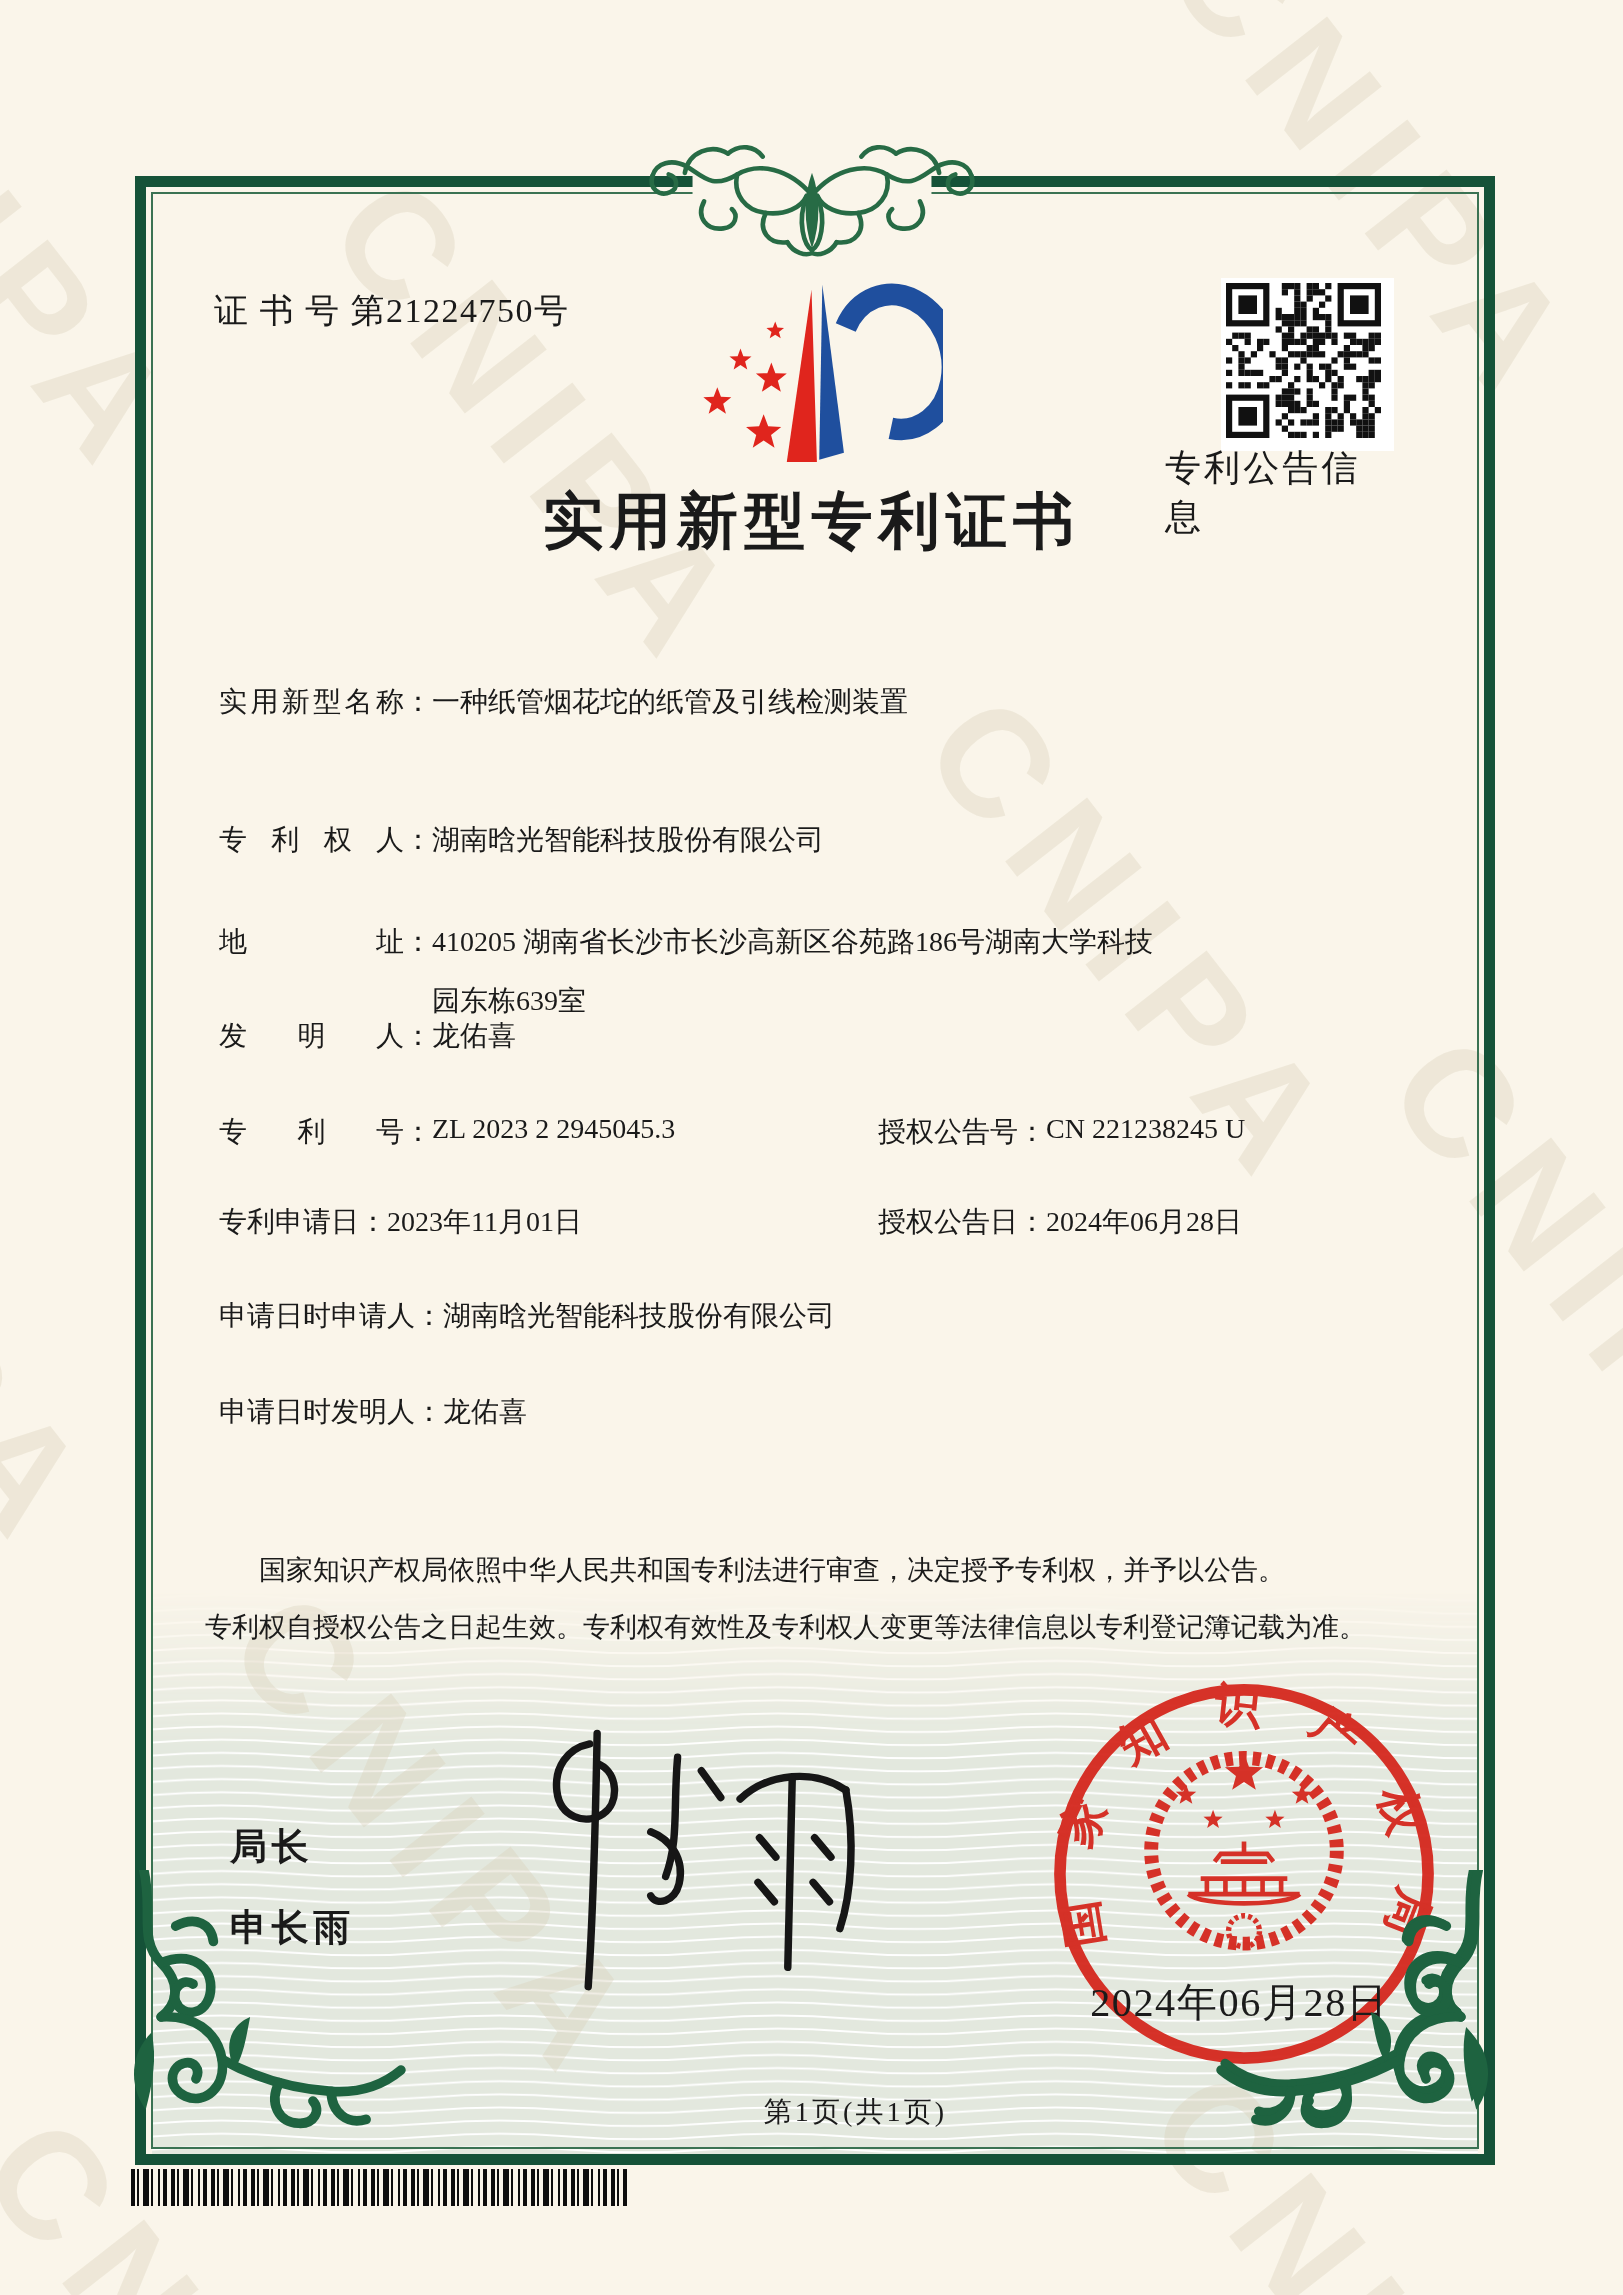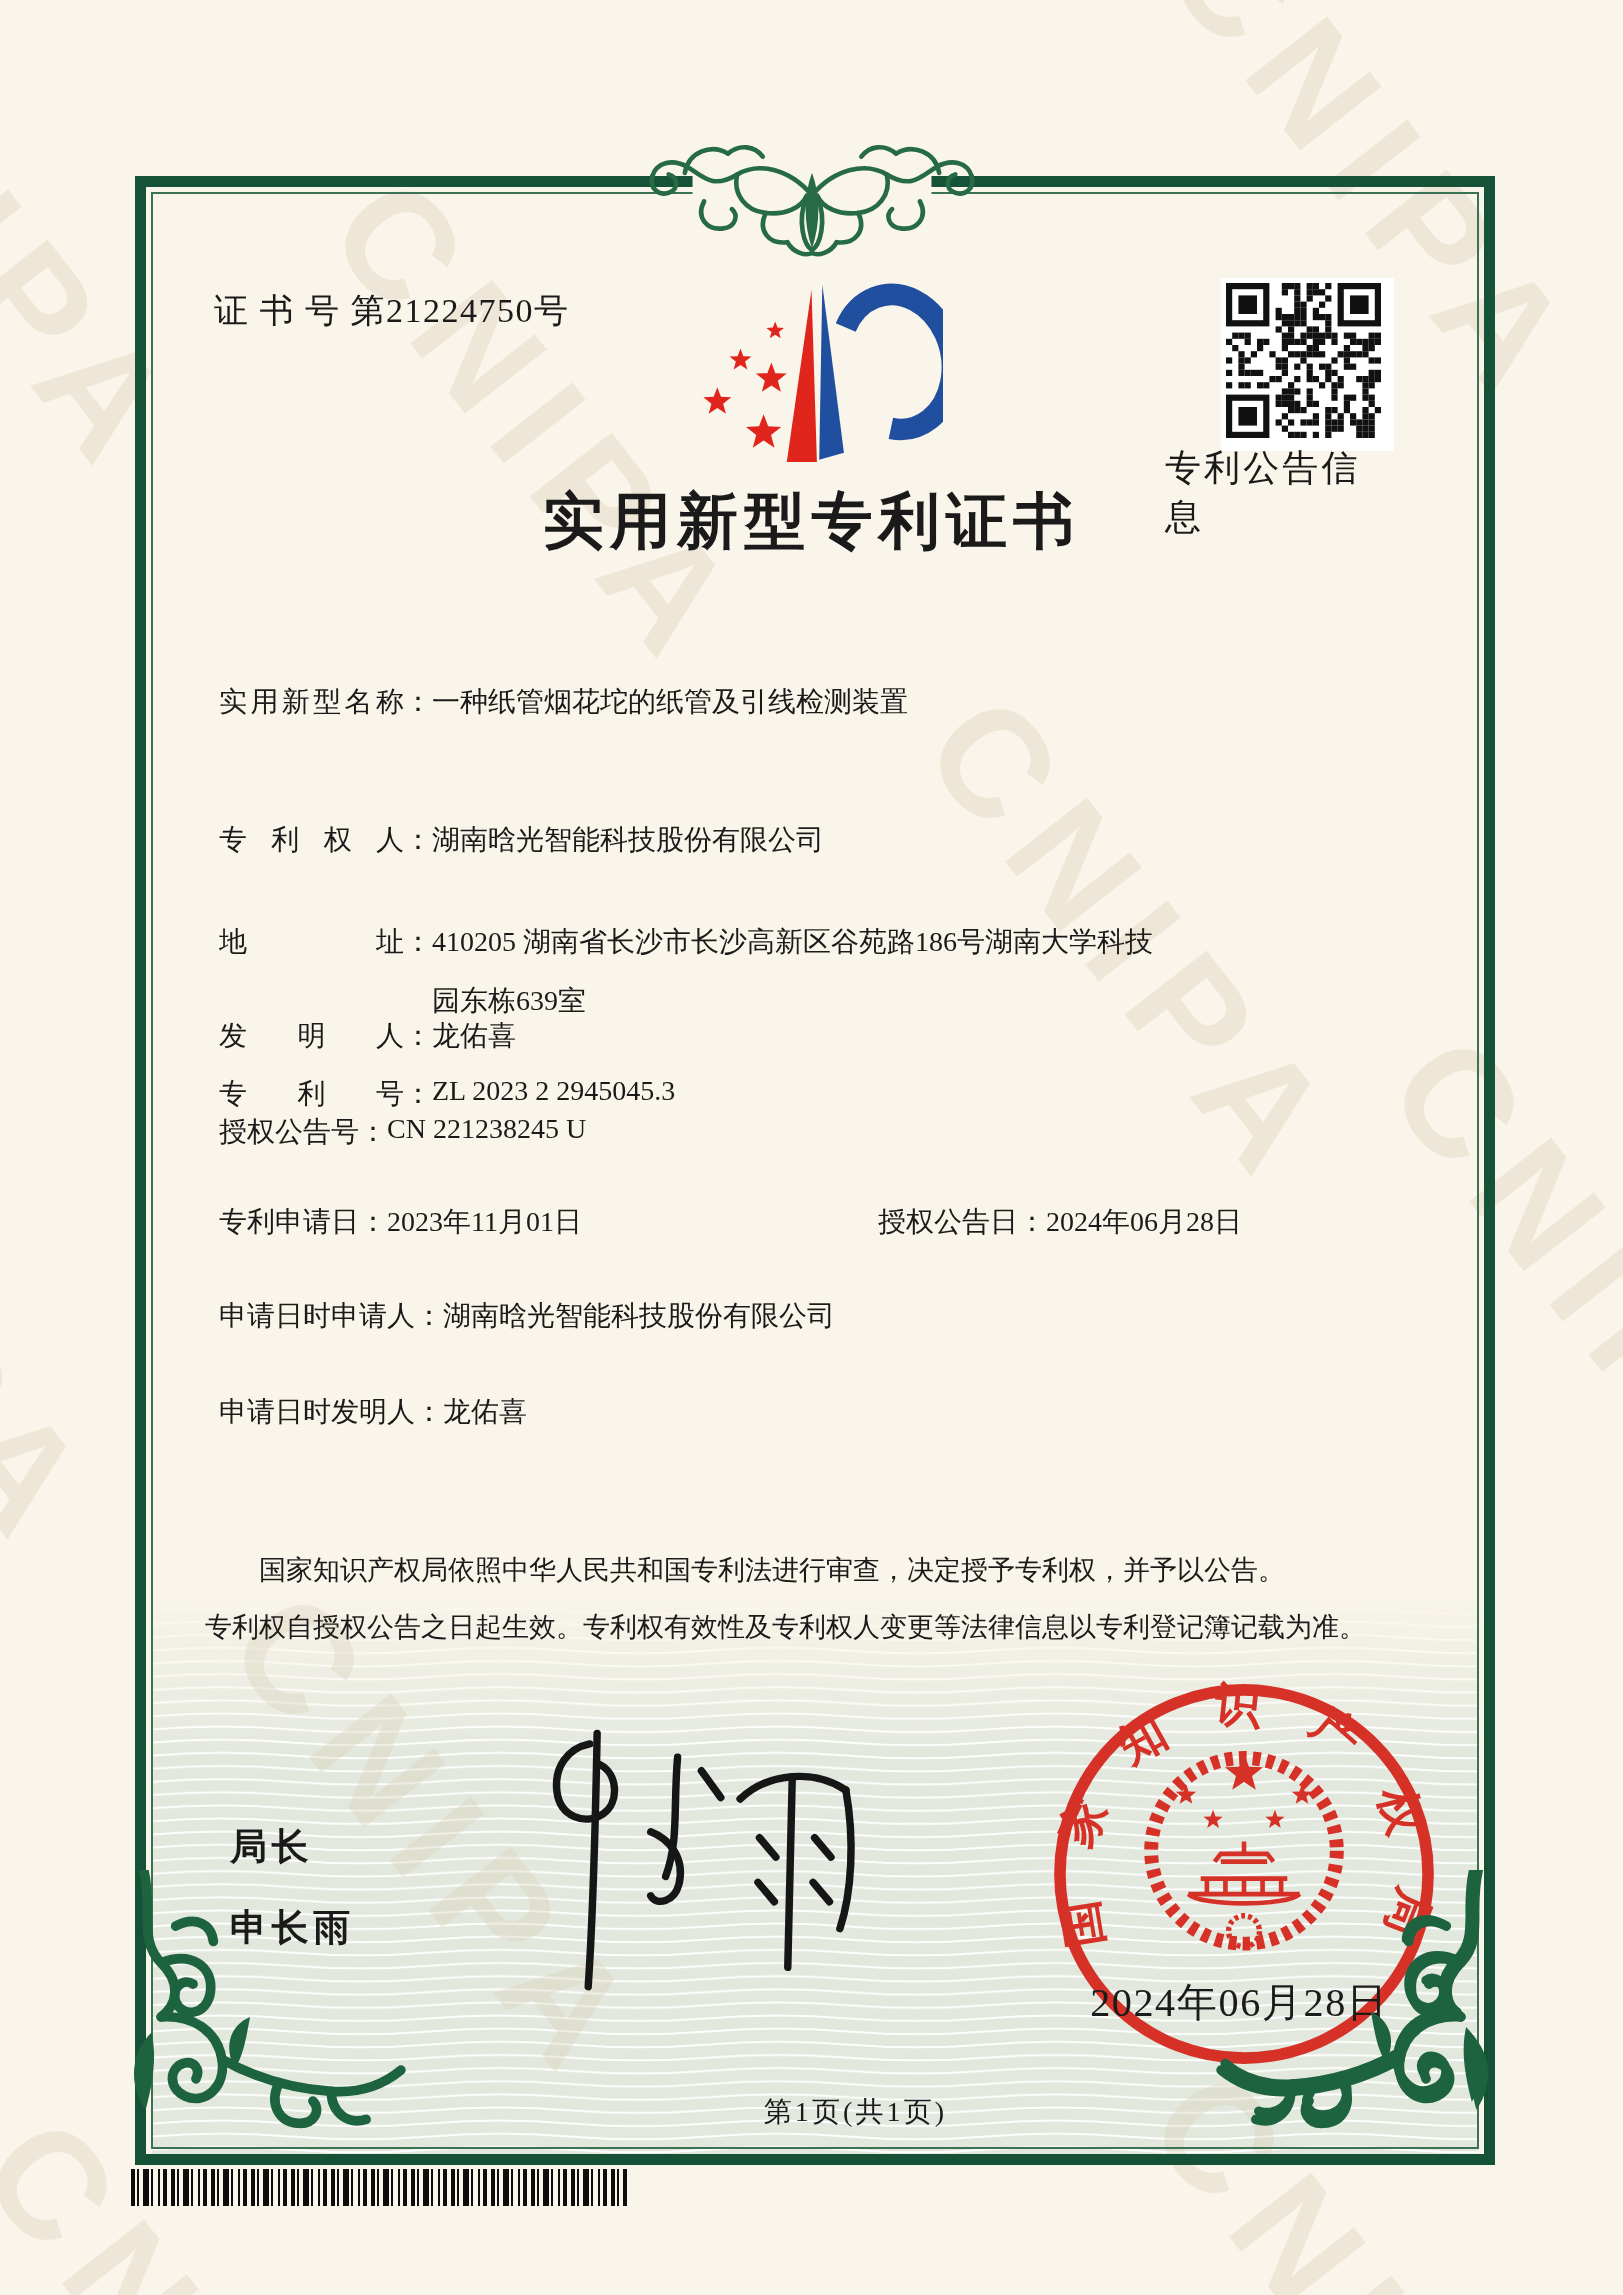--- a/index.html
+++ b/index.html
@@ -42,21 +42,21 @@
   .frow{position:absolute;left:219px;font-size:28px;z-index:3;white-space:nowrap;}
   .jl{display:inline-block;width:185px;text-align:justify;text-align-last:justify;vertical-align:top;}
   .val{display:inline-block;vertical-align:top;}
   .addr-val{white-space:normal;width:881px;line-height:59px;}
   .cols{display:flex;width:1283px;}
   .col-l{width:659px;flex:none;}
   #row-name{top:683px;}
   #row-patentee{top:821px;}
   #row-address{top:912px;line-height:59px;}
   #row-inventor{top:1017px;}
-  #row-patentno{top:1075px;flex-direction:column;}
+  #row-patentno{top:1113px;}
   #row-dates{top:1203px;}
   #row-applicant{top:1297px;}
   #row-originv{top:1393px;}
   .stmt{position:absolute;left:205px;width:1217px;font-size:27px;white-space:nowrap;z-index:3;}
   #stmt1{top:1552px;padding-left:54px;}
   #stmt2{top:1609px;}
   .heiti{font-family:"Liberation Sans","DejaVu Sans",sans-serif;font-weight:700;}
   #commissioner-title{left:230px;top:1822px;font-size:37px;z-index:4;letter-spacing:4.6px;}
   #commissioner-name{left:230px;top:1903px;font-size:37px;z-index:4;letter-spacing:4.6px;}
   #signature{left:478px;top:1722px;width:417px;height:294px;z-index:4;}

